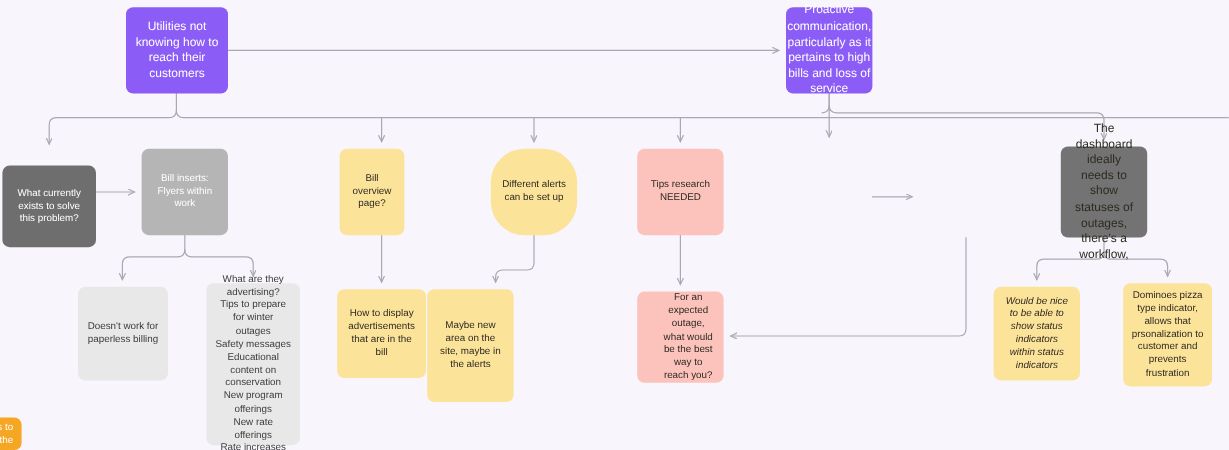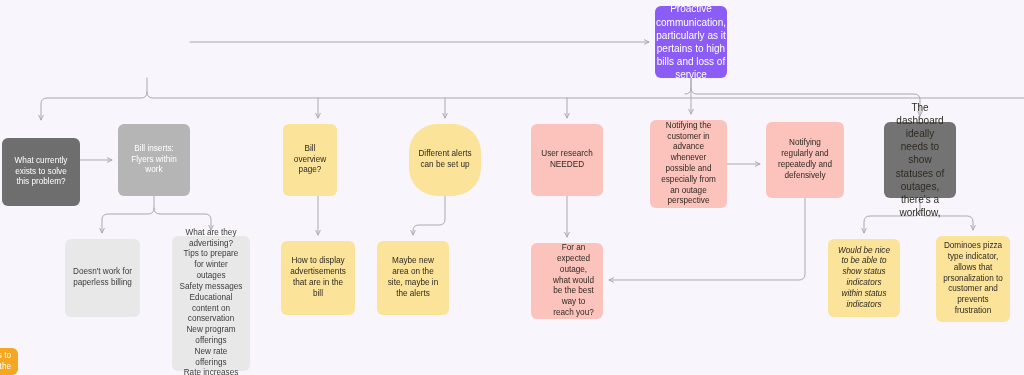--- a/index.html
+++ b/index.html
@@ -69,41 +69,40 @@
 
       <path d="M727,164 L760,164" marker-end="url(#ah)"></path>
 
       <path d="M805,198 L805,274 Q805,280 799,280 L609,280" marker-end="url(#ah)"></path>
 
       <path d="M920,198 L920,210 Q920,216 914,216 L870,216 Q864,216 864,222 L864,233" marker-end="url(#ah)"></path>
       <path d="M920,210 Q920,216 926,216 L967,216 Q973,216 973,222 L973,230" marker-end="url(#ah)"></path>
     </g>
   </svg>
 
+  <div class="node t-orange" style="left:105px;top:6px;width:85px;height:72px;">Utilities not knowing how to reach their customers</div>
   <div class="node t-orange" style="left:655px;top:6px;width:72px;height:72px;">Proactive communication, particularly as it pertains to high bills and loss of service</div>
 
   <div class="node t-darkgray" style="left:2px;top:138px;width:78px;height:68px;">What currently exists to solve this problem?</div>
   <div class="node t-gray" style="left:118px;top:124px;width:72px;height:72px;">Bill inserts: Flyers within work</div>
   <div class="node t-yellow" style="left:283px;top:124px;width:54px;height:72px;">Bill overview page?</div>
   <div class="node t-yellow" style="left:409px;top:124px;width:72px;height:72px;border-radius:28px;">Different alerts can be set up</div>
-  <div class="node t-pink" style="left:531px;top:124px;width:72px;height:72px;">User research NEEDED</div>
-  <div class="node t-pink" style="left:650px;top:120px;width:77px;height:88px;">Notifying the customer in advance whenever possible and especially from an outage perspective</div>
-  <div class="node t-pink" style="left:766px;top:122px;width:78px;height:76px;">Notifying regularly and repeatedly and defensively</div>
+  <div class="node t-pink" style="left:531px;top:124px;width:72px;height:72px;">Tips research NEEDED</div>
   <div class="node t-gold" style="left:884px;top:122px;width:72px;height:76px;">The dashboard ideally needs to show statuses of outages, there's a workflow,</div>
 
   <div class="node t-palegray" style="left:65px;top:239px;width:75px;height:78px;">Doesn't work for paperless billing</div>
   <div class="node t-palegray" style="left:172px;top:236px;width:78px;height:135px;">What are they advertising?
 Tips to prepare for winter outages
 Safety messages
 Educational content on conservation
 New program offerings
 New rate offerings
 Rate increases</div>
   <div class="node t-yellow" style="left:281px;top:241px;width:74px;height:74px;">How to display advertisements that are in the bill</div>
-  <div class="node t-yellow" style="left:377px;top:241px;width:72px;height:74px;">Maybe new area on the site, maybe in the alerts</div>
+  <div class="node t-yellow" style="left:356px;top:241px;width:72px;height:94px;">Maybe new area on the site, maybe in the alerts</div>
   <div class="node t-pink" style="left:531px;top:243px;width:72px;height:76px;padding-left:20px;">For an expected outage, what would be the best way to reach you?</div>
   <div class="node t-yellow" style="left:828px;top:239px;width:72px;height:78px;font-style:italic;">Would be nice to be able to show status indicators within status indicators</div>
   <div class="node t-yellow" style="left:936px;top:236px;width:74px;height:86px;">Dominoes pizza type indicator, allows that prsonalization to customer and prevents frustration</div>
 
   <div class="node t-clip" style="left:-22px;top:348px;width:40px;height:27px;justify-content:flex-end;text-align:right;">s to
 the</div>
 
 </div>
 
 </body></html>

